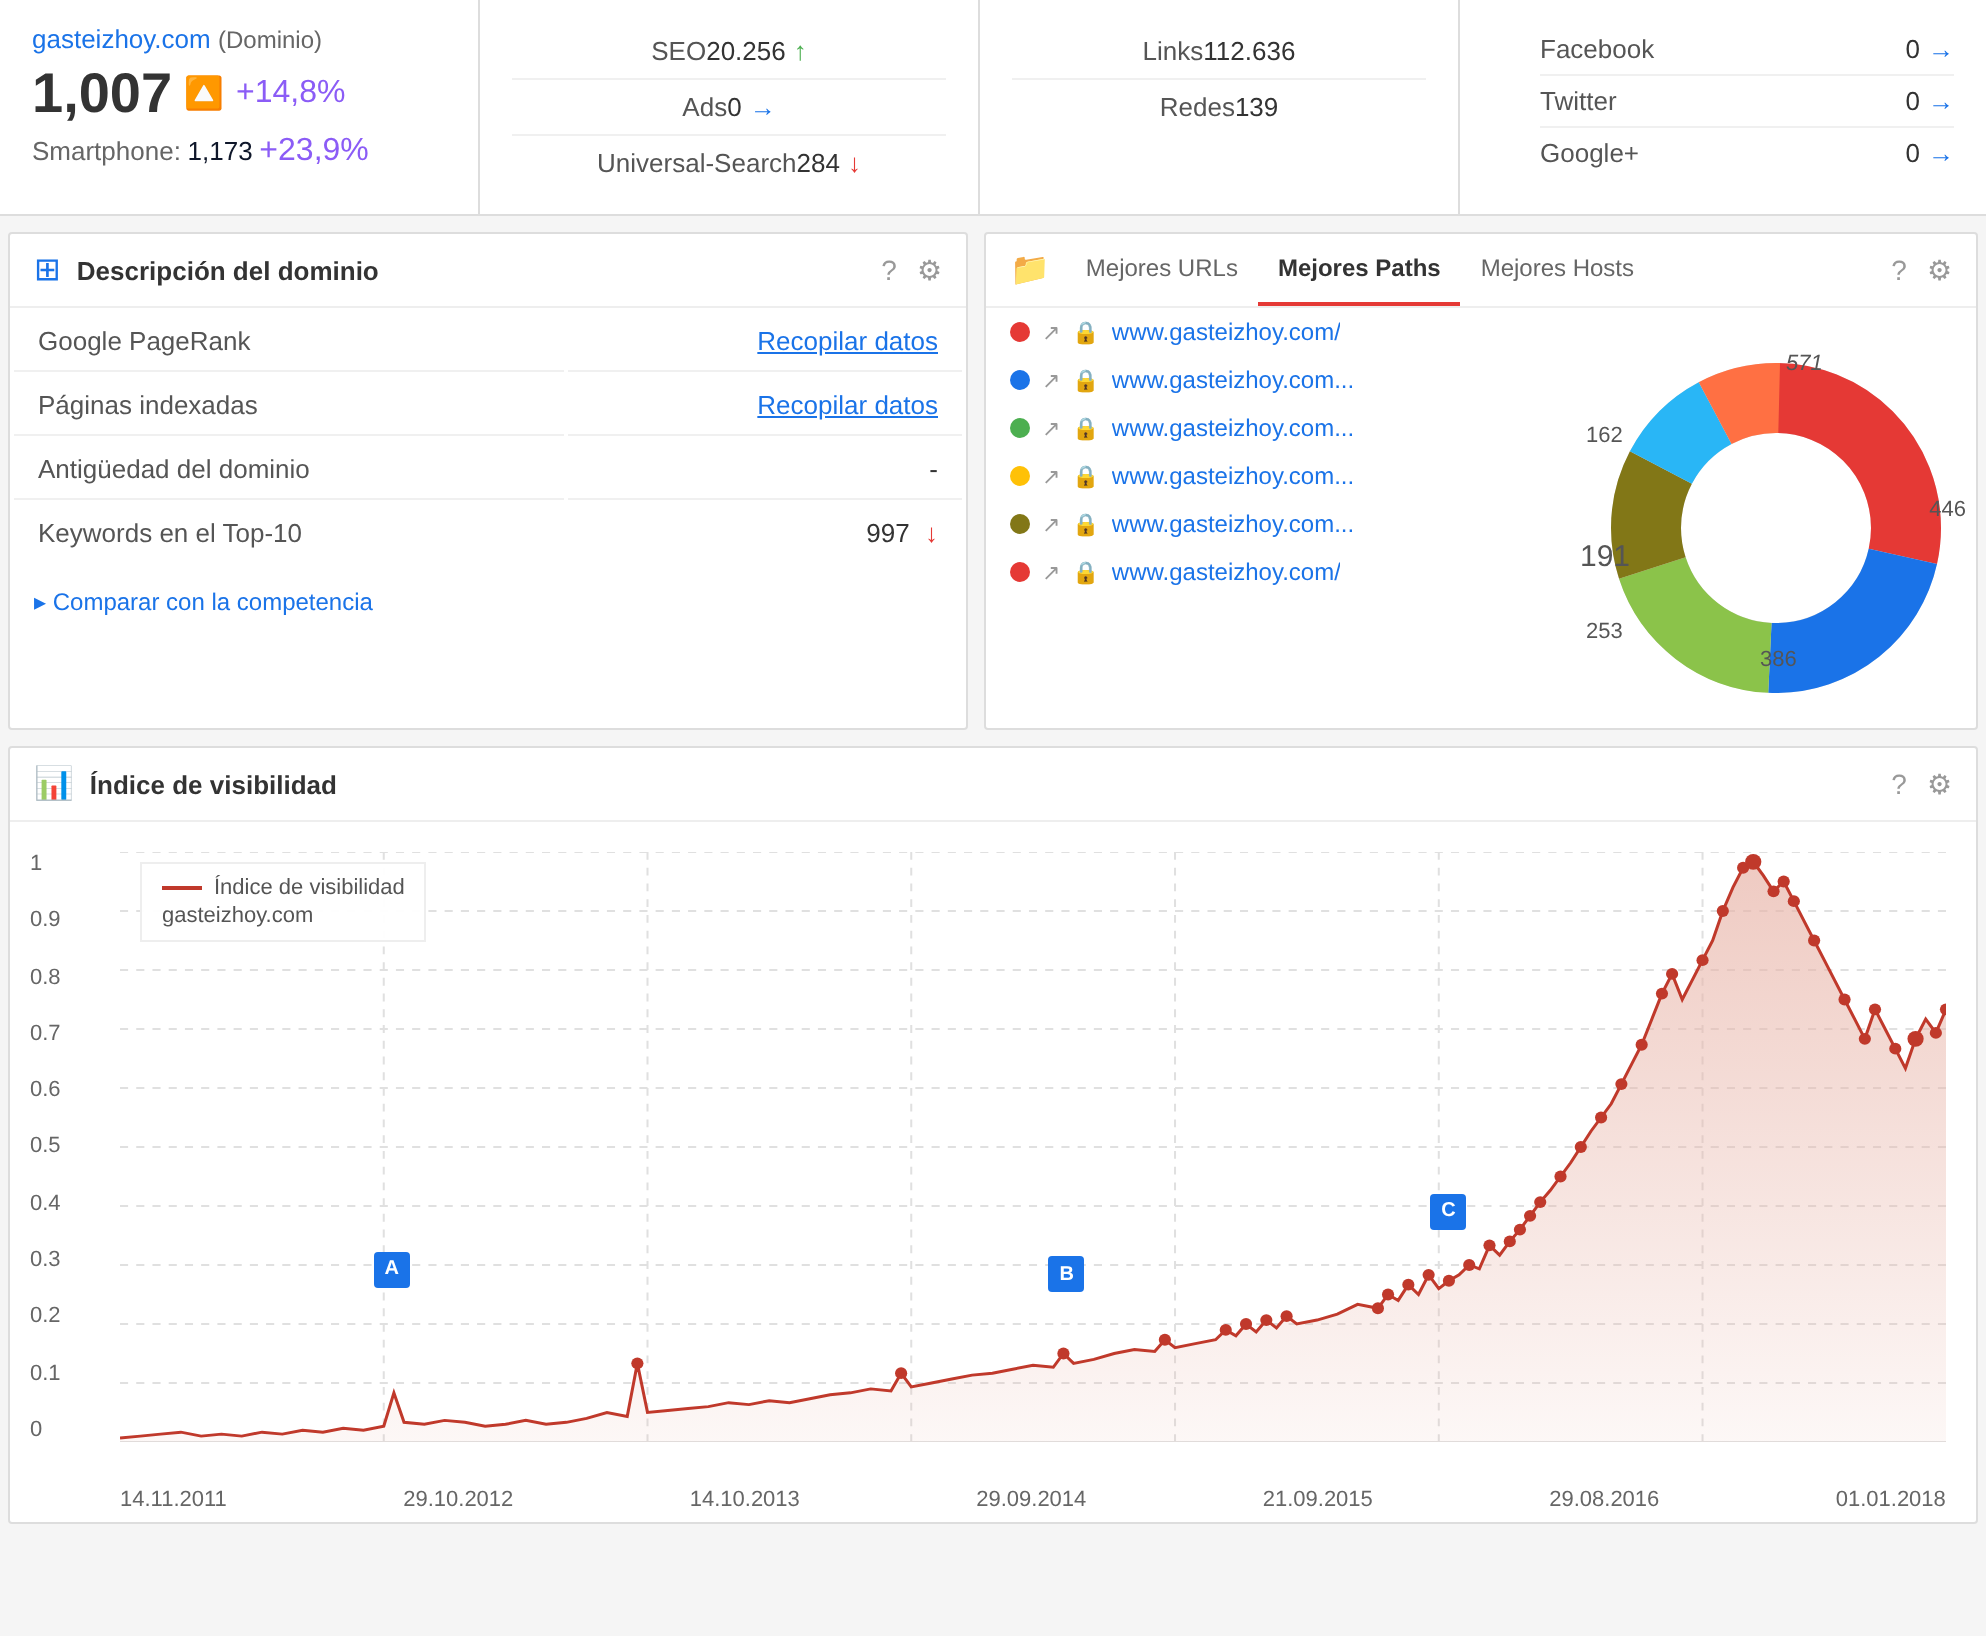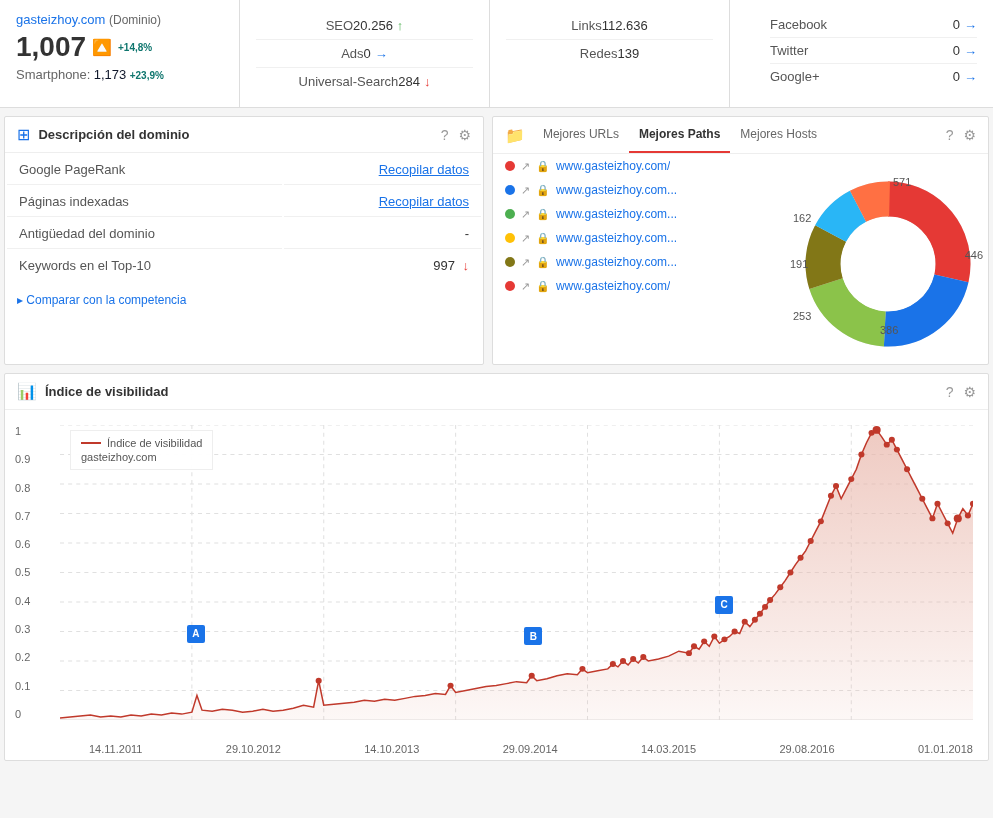--- a/index.html
+++ b/index.html
@@ -15,21 +15,21 @@
       padding: 12px 16px;
       border-right: 1px solid #ddd;
       flex: 1;
     }
     .top-cell:last-child { border-right: none; }
     
     .domain-link { color: #1a73e8; text-decoration: none; font-size: 13px; }
     .domain-tag { color: #666; font-size: 12px; }
     .main-value { font-size: 28px; font-weight: bold; color: #333; }
     .up-arrow { color: #4caf50; font-size: 16px; }
-    .green-pct { color: #0f766e; font-size: 10px; font-weight: bold; }
+    .green-pct { color: #8b5cf6; font-size: 16px; }
     .smartphone-row { color: #666; font-size: 12px; margin-top: 4px; }
     .smartphone-val { color: #0f172a; }
     
     .metric-row { display: flex; justify-content: center; align-items: center; padding: 6px 0; border-bottom: 1px solid #f0f0f0; }
     .metric-row:last-child { border-bottom: none; }
     .metric-label { color: #555; }
     .metric-value { color: #333; font-weight: 500; }
     
     .social-row { display: flex; justify-content: space-between; align-items: center; padding: 5px 0; border-bottom: 1px solid #f0f0f0; margin-left: 24px; }
     .social-row:last-child { border-bottom: none; }
@@ -296,25 +296,25 @@
 
             <circle cx="90" cy="90" r="65" fill="none" stroke="#827717" stroke-width="35" stroke-dasharray="51.8 356.2" stroke-dashoffset="-285.8" transform="rotate(-90 90 90)"></circle>
 
             <circle cx="90" cy="90" r="65" fill="none" stroke="#29b6f6" stroke-width="35" stroke-dasharray="39 369" stroke-dashoffset="-337.6" transform="rotate(-90 90 90)"></circle>
 
             <circle cx="90" cy="90" r="65" fill="none" stroke="#ff7043" stroke-width="35" stroke-dasharray="33 375" stroke-dashoffset="-376.6" transform="rotate(-90 90 90)"></circle>
 
             <circle cx="90" cy="90" r="47" fill="white"></circle>
           </svg>
           
-          <div style="position:absolute;top:2px;left:95px;font-size:11px;color:#555;">571</div>
+          <div style="position:absolute;top:2px;left:95px;font-size:11px;color:#555;font-style:italic;">571</div>
           <div style="position:absolute;top:75px;right:-5px;font-size:11px;color:#555;">446</div>
           <div style="position:absolute;bottom:18px;left:82px;font-size:11px;color:#555;">386</div>
           <div style="position:absolute;bottom:32px;left:-5px;font-size:11px;color:#555;">253</div>
-          <div style="position:absolute;top:84px;left:-8px;font-size:11px;color:#555;">191</div>
+          <div style="position:absolute;top:96px;left:-8px;font-size:15px;color:#555;">191</div>
           <div style="position:absolute;top:38px;left:-5px;font-size:11px;color:#555;">162</div>
         </div>
       </div>
     </div>
   </div>
 </div>
 
 <div class="bottom-panel panel">
   <div class="grid-panel-header" style="border-bottom:1px solid #eee;">
     <span style="color:#1a73e8;font-size:16px;">📊</span>
@@ -441,23 +441,23 @@
     <div class="marker" style="left:calc(55px + 900px*0.728);bottom:calc(40px + 300px*0.355);">C</div>
 
     <div style="position:absolute;top:20px;left:65px;background:rgba(255,255,255,0.95);border:1px solid #eee;padding:6px 10px;">
       <div style="display:flex;align-items:center;gap:6px;">
         <div style="width:20px;height:2px;background:#c0392b;"></div>
         <span style="font-size:11px;color:#555;">Índice de visibilidad</span>
       </div>
       <div style="font-size:11px;color:#555;margin-top:2px;">gasteizhoy.com</div>
     </div>
 
-    <div style="position:absolute;bottom:5px;left:55px;right:15px;display:flex;justify-content:space-between;margin-left:29px;">
+    <div style="position:absolute;bottom:5px;left:55px;right:15px;display:flex;justify-content:space-between;">
       <span class="x-label">14.11.2011</span>
       <span class="x-label">29.10.2012</span>
       <span class="x-label">14.10.2013</span>
       <span class="x-label">29.09.2014</span>
-      <span class="x-label">14.03.2015</span>
+      <span class="x-label">21.09.2015</span>
       <span class="x-label">29.08.2016</span>
       <span class="x-label">01.01.2018</span>
     </div>
   </div>
 </div>
 
 </body></html>

